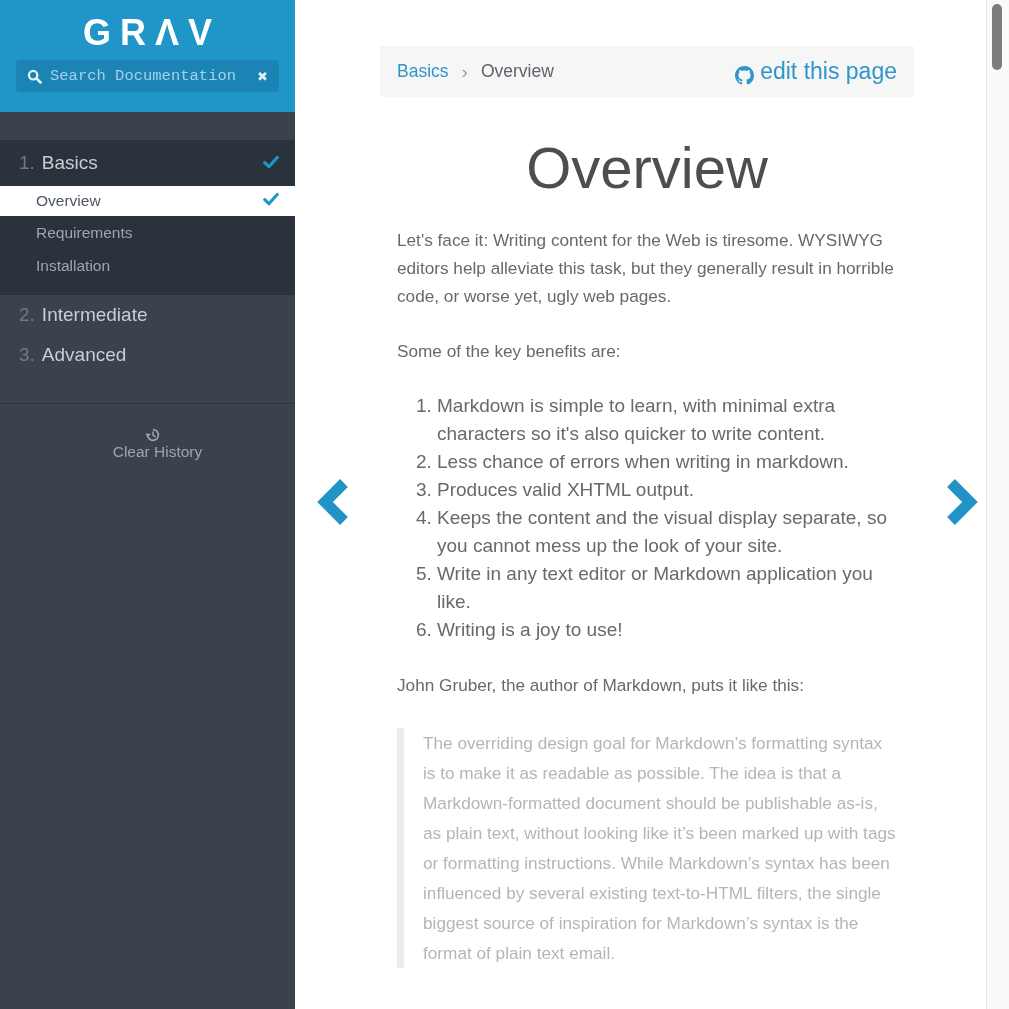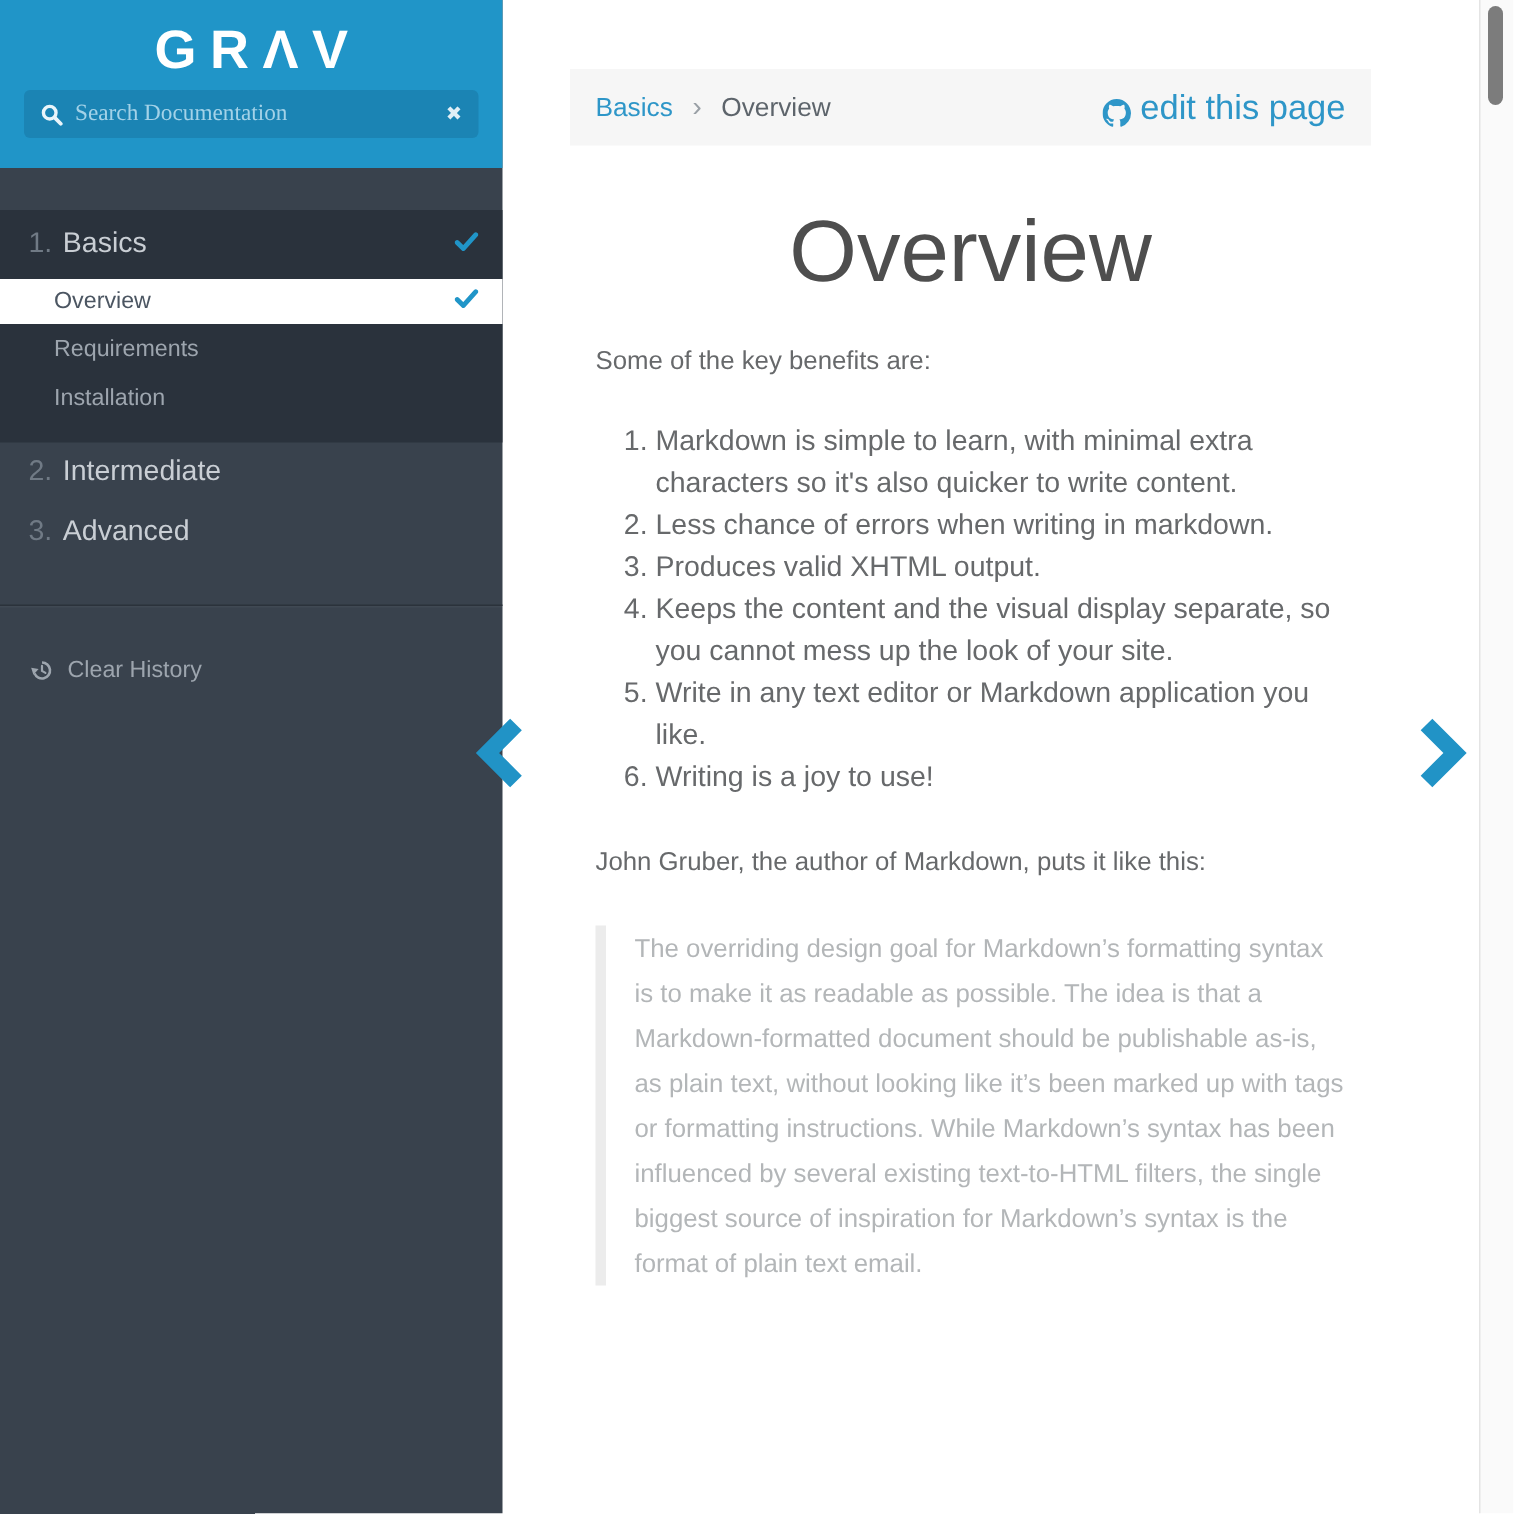--- a/index.html
+++ b/index.html
@@ -6,39 +6,39 @@
   html, body { width: 1009px; height: 1009px; overflow: hidden; }
   body {
     font-family: "Liberation Sans", "DejaVu Sans", sans-serif;
     background: #ffffff;
     position: relative;
     color: #67696b;
   }
 
   
   .sidebar {
-    position: absolute; left: 0; top: 0; width: 335px; height: 1009px;
+    position: absolute; left: 0; top: 0; width: 295px; height: 1009px;
     background: #39424d;
   }
   .sidebar-header {
     height: 112px; background: #2095c8; padding-top: 13px;
   }
   .logo {
     text-align: center; color: #ffffff; font-size: 36px; font-weight: 600;
     letter-spacing: 9px; line-height: 40px; padding-left: 9px;
     cursor: pointer;
   }
   .search-box {
     margin: 7px 16px 0 16px; height: 32px; background: #1b84b4;
     border-radius: 4px; display: flex; align-items: center; padding: 0 11px;
   }
   .search-icon { display: flex; align-items: center; margin-right: 8px; }
   .search-input {
     flex: 1; background: transparent; border: none; outline: none;
-    color: #ffffff; font-size: 15.5px; font-family: Liberation Serif, serif;
+    color: #ffffff; font-size: 15.5px; font-family: Liberation Mono, monospace;
   }
   .search-input::placeholder { color: #a3d2e8; }
   .search-clear { color: #e2eff6; font-size: 13px; font-weight: bold; cursor: pointer; font-family: "DejaVu Sans", sans-serif; }
 
   .nav-spacer { height: 28px; }
   .section-block { background: #2a323c; padding-bottom: 13px; }
   .section-header {
     height: 46px; display: flex; align-items: center; padding: 0 16px 0 19px;
     font-size: 19px; cursor: pointer;
   }
@@ -51,21 +51,21 @@
     padding: 0 16px 0 36px; font-size: 15.5px; color: #9da5ae; cursor: pointer;
   }
   .child .check { margin-left: auto; }
   .child.active { background: #ffffff; color: #4c5662; height: 30px; }
   .sidebar-divider {
     margin-top: 28px; border-top: 1px solid #2b323b;
     box-shadow: 0 1px 0 rgba(255,255,255,0.04);
   }
   .clear-history {
     margin-top: 23px; height: 40px; display: flex; align-items: center;
-    padding-left: 20px; color: #9da5ae; font-size: 15.5px; cursor: pointer;
+    padding-left: 20px; color: #9da5ae; font-size: 15.5px; cursor: pointer; flex-direction: column;
   }
   .clear-history .hicon { display: flex; align-items: center; margin-right: 9px; }
 
   
   .content { position: absolute; left: 380px; top: 0; width: 534px; }
   .breadcrumb-bar {
     margin-top: 46px; height: 51px; background: #f6f6f6;
     display: flex; align-items: center; justify-content: space-between;
     padding: 0 17px;
   }
@@ -192,20 +192,21 @@
             <path d="M12 0C5.37 0 0 5.37 0 12c0 5.31 3.435 9.795 8.205 11.385.6.105.825-.255.825-.57 0-.285-.015-1.23-.015-2.235-3.015.555-3.795-.735-4.035-1.41-.135-.345-.72-1.41-1.23-1.695-.42-.225-1.02-.78-.015-.795.945-.015 1.62.87 1.845 1.23 1.08 1.815 2.805 1.305 3.495.99.105-.78.42-1.305.765-1.605-2.67-.3-5.46-1.335-5.46-5.925 0-1.305.465-2.385 1.23-3.225-.12-.3-.54-1.53.12-3.18 0 0 1.005-.315 3.3 1.23.96-.27 1.98-.405 3-.405s2.04.135 3 .405c2.295-1.56 3.3-1.23 3.3-1.23.66 1.65.24 2.88.12 3.18.765.84 1.23 1.905 1.23 3.225 0 4.605-2.805 5.625-5.475 5.925.435.375.81 1.095.81 2.22 0 1.605-.015 2.895-.015 3.3 0 .315.225.69.825.57A12.02 12.02 0 0 0 24 12c0-6.63-5.37-12-12-12z"></path>
           </svg>
       </span>
       <span>edit this page</span>
     </a>
   </div>
 
   <h1 class="page-title">Overview</h1>
 
   <div class="page-inner">
+    <p>Let's face it: Writing content for the Web is tiresome. WYSIWYG editors help alleviate this task, but they generally result in horrible code, or worse yet, ugly web pages.</p>
 
 
     <p>Some of the key benefits are:</p>
 
     <ol class="benefits">
       <li>Markdown is simple to learn, with minimal extra characters so it's also quicker to write content.</li>
       <li>Less chance of errors when writing in markdown.</li>
       <li>Produces valid XHTML output.</li>
       <li>Keeps the content and the visual display separate, so you cannot mess up the look of your site.</li>
       <li>Write in any text editor or Markdown application you like.</li>

